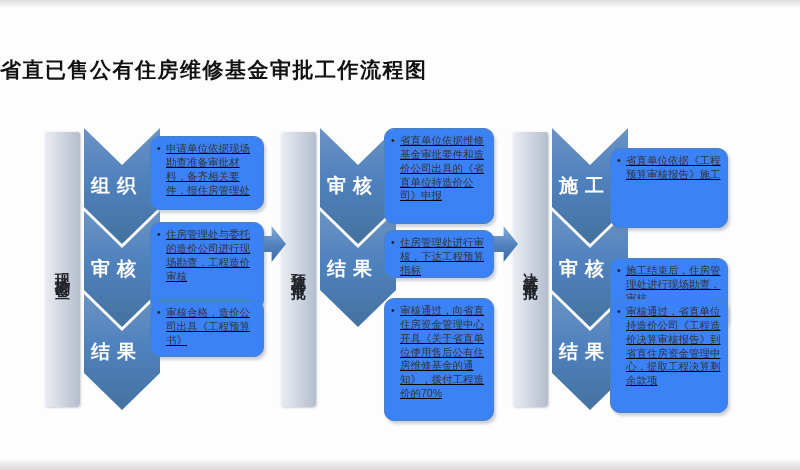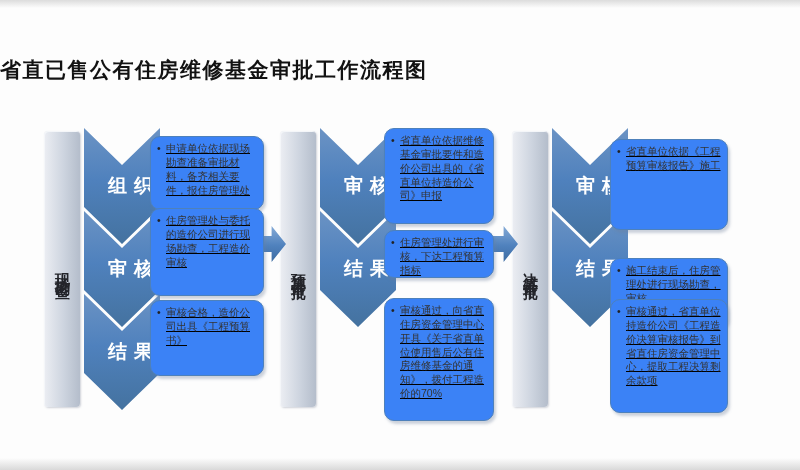--- a/index.html
+++ b/index.html
@@ -24,21 +24,21 @@
   .stage-label{
     writing-mode:vertical-rl;text-orientation:upright;
     font-family:"Liberation Serif","DejaVu Serif",serif;
     font-size:15px;font-weight:bold;color:#23242a;letter-spacing:4px;
   }
   .chev-col{position:absolute;top:0;width:76px;}
   .chevron{
     width:76px;height:116px;margin-top:-33px;
     background:linear-gradient(180deg,#6b93c4 0%,var(--chevron-blue,#4f81bd) 45%,#44729f 100%);
     clip-path:polygon(0 0,50% 32%,100% 0,100% 68%,50% 100%,0 68%);
-    display:flex;align-items:center;justify-content:flex-end;
+    display:flex;align-items:center;justify-content:flex-start;
   }
   .chevron:first-child{margin-top:0;}
   .chev-label{
     color:#fff;font-family:"Liberation Serif","DejaVu Serif",serif;
     font-size:19px;font-weight:bold;letter-spacing:7px;padding-left:7px;
   }
   .box-col{position:absolute;top:0;}
   .note-box{
     position:absolute;box-sizing:border-box;background:#3b82f6;
     border:1.5px solid var(--box-border-blue,#4e81bb);border-radius:10px;
@@ -54,30 +54,30 @@
   }
   .note-item::before{content:"•";position:absolute;left:0;top:0;color:#222;}
   .flow-arrow{
     position:absolute;top:226px;width:30px;height:36px;z-index:2;
     background:linear-gradient(180deg,#85aad6 0%,var(--chevron-blue,#4f81bd) 55%,#3f6da2 100%);
     clip-path:polygon(0 28%,52% 28%,52% 0,100% 50%,52% 100%,52% 72%,0 72%);
   }
   
   .g0{left:44px;} .g0 .chev-col{left:40px;} .g0 .box-col{left:106px;width:114px;}
   .g0 .b0{top:8px;height:74px;width:114px;}
-  .g0 .b1{top:80px;height:88px;width:114px;}
-  .g0 .b2{top:172px;height:76px;width:114px;}
+  .g0 .b1{top:94px;height:88px;width:114px;}
+  .g0 .b2{top:172px;height:57px;width:114px;}
   
   .g1{left:280px;} .g1 .chev-col{left:40px;} .g1 .box-col{left:104px;width:110px;}
   .g1 .b0{top:0px;height:96px;width:110px;}
   .g1 .b1{top:102px;height:48px;width:110px;}
   .g1 .b2{top:170px;height:123px;width:110px;}
   
   .g2{left:512px;} .g2 .chev-col{left:40px;} .g2 .box-col{left:98px;width:118px;}
-  .g2 .b0{top:11px;height:91px;width:118px;}
+  .g2 .b0{top:20px;height:80px;width:118px;}
   .g2 .b1{top:94px;height:70px;width:118px;margin-top:36px;}
   .g2 .b2{top:171px;height:114px;width:118px;}
 </style>
 </head>
 <body>
 
 <div class="canvas">
 
   <div class="title">省直已售公有住房维修基金审批工作流程图</div>
 
@@ -149,20 +149,23 @@
   </div>
 
   <div class="flow-arrow" style="left:488px"></div>
 
   <div class="group g2">
     <div class="stage-bar">
       <span class="stage-label">决算审批</span>
     </div>
     <div class="chev-col">
       <div class="chevron">
+        <span class="chev-label">施工</span>
+      </div>
+      <div class="chevron">
         <span class="chev-label">审核</span>
       </div>
       <div class="chevron">
         <span class="chev-label">结果</span>
       </div>
     </div>
     <div class="box-col">
       <div class="note-box b0">
         <div class="note-items">
           <div class="note-item">省直单位依据《工程预算审核报告》施工</div>

